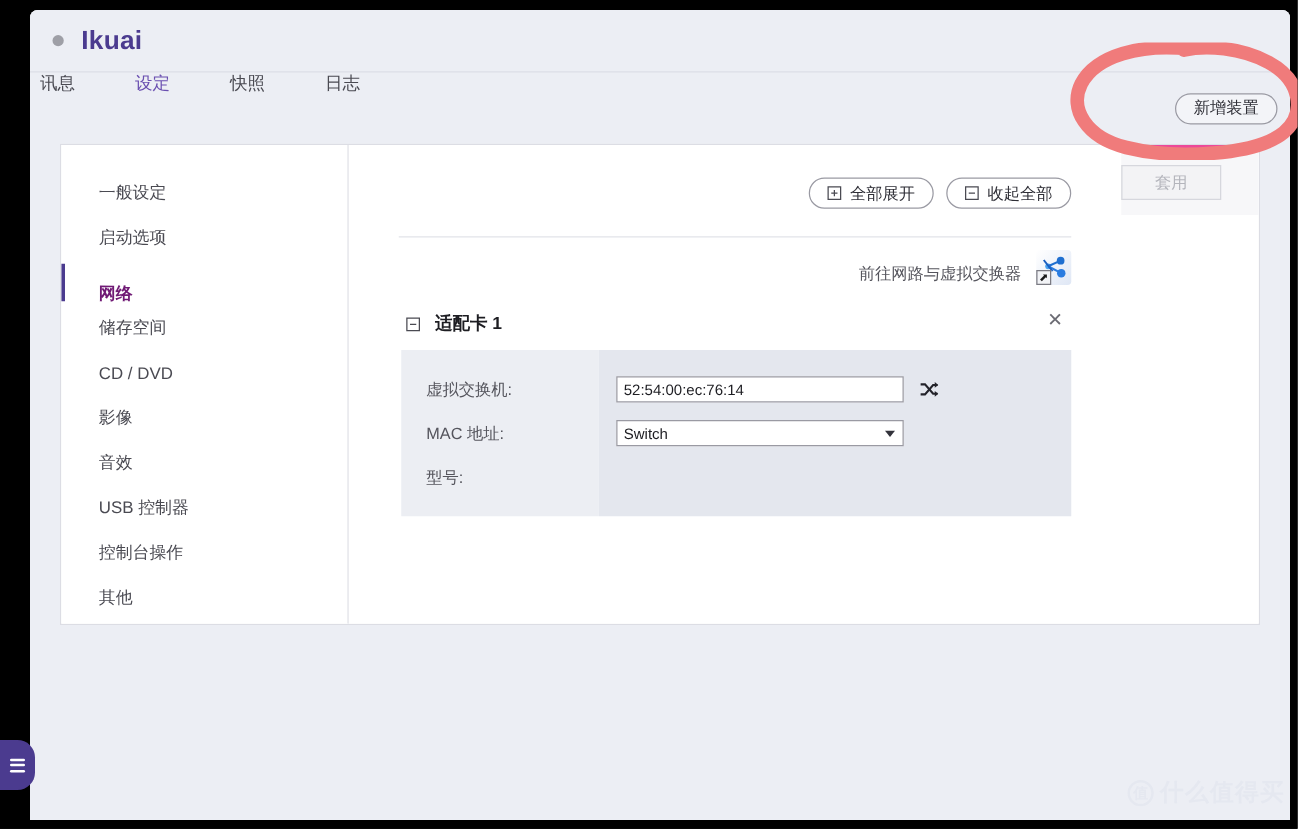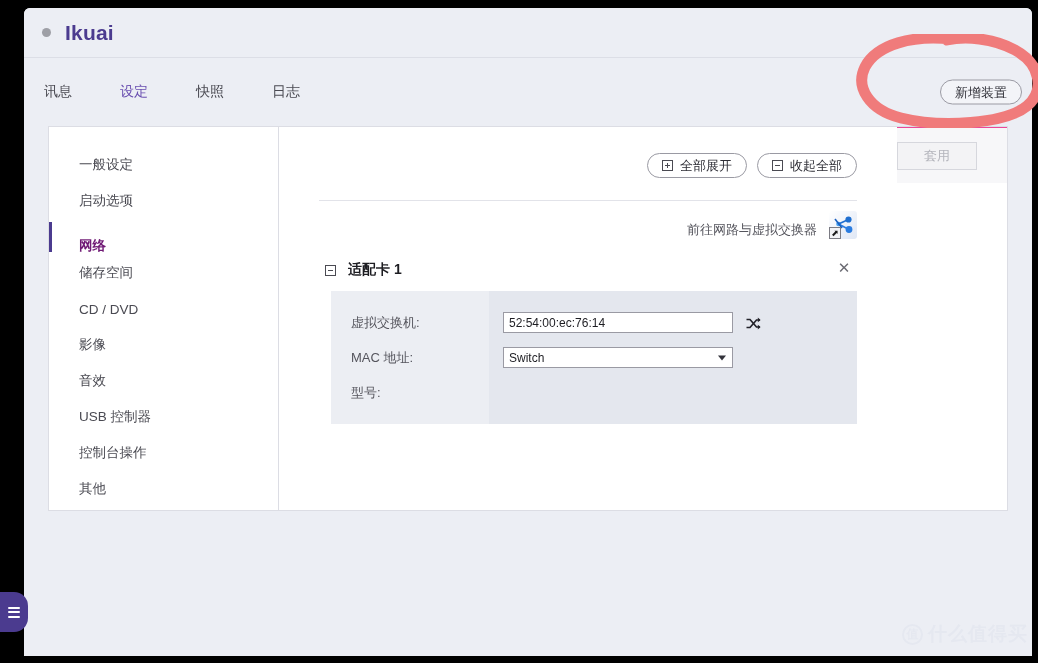--- a/index.html
+++ b/index.html
@@ -43,26 +43,25 @@
     font-size: 21px;
     color: #4b3b8f;
     font-weight: 700;
     letter-spacing: 0.2px;
     line-height: 1;
   }
 
   
   .tabbar {
     position: relative;
-    height: 69px;
+    height: 58px;
     background: #eceef4;
     border-top: 1px solid #dcdee6;
     display: flex;
-    align-items: center;
-    padding-left: 20px;
+    padding-left: 8px;
   }
   .tab {
     font-size: 14px;
     color: #4a4a52;
     margin-right: 48px;
     cursor: pointer;
     white-space: nowrap;
   }
   .tab.active { color: #6a4fb0; }
 
@@ -230,21 +229,21 @@
     width: 18px; height: 18px;
     color: #6b6b73;
     font-size: 15px;
     line-height: 18px;
     text-align: center;
     cursor: pointer;
   }
 
   .form-card {
     display: flex;
-    margin-left: 12px;
+    margin-left: 2px;
     border: 0;
   }
   .form-labels {
     width: 158px;
     flex: 0 0 158px;
     background: #eceef3;
     padding: 14px 0 14px 20px;
   }
   .form-fields {
     flex: 1;
@@ -288,21 +287,21 @@
     margin-left: 13px;
     width: 15px; height: 13px;
     flex: 0 0 auto;
     cursor: pointer;
   }
 
   
   .footer {
     height: 56px;
     background: #f7f7f9;
-    border-top: 1px solid #ec4899;
+    border-top: 4px solid #ec4899;
     display: flex;
     align-items: center;
     justify-content: flex-end;
     padding-right: 30px;
   }
   .apply-btn {
     width: 80px; height: 28px;
     background: #f3f3f5;
     border: 1px solid #d6d7dd;
     color: #b4b5bc;

